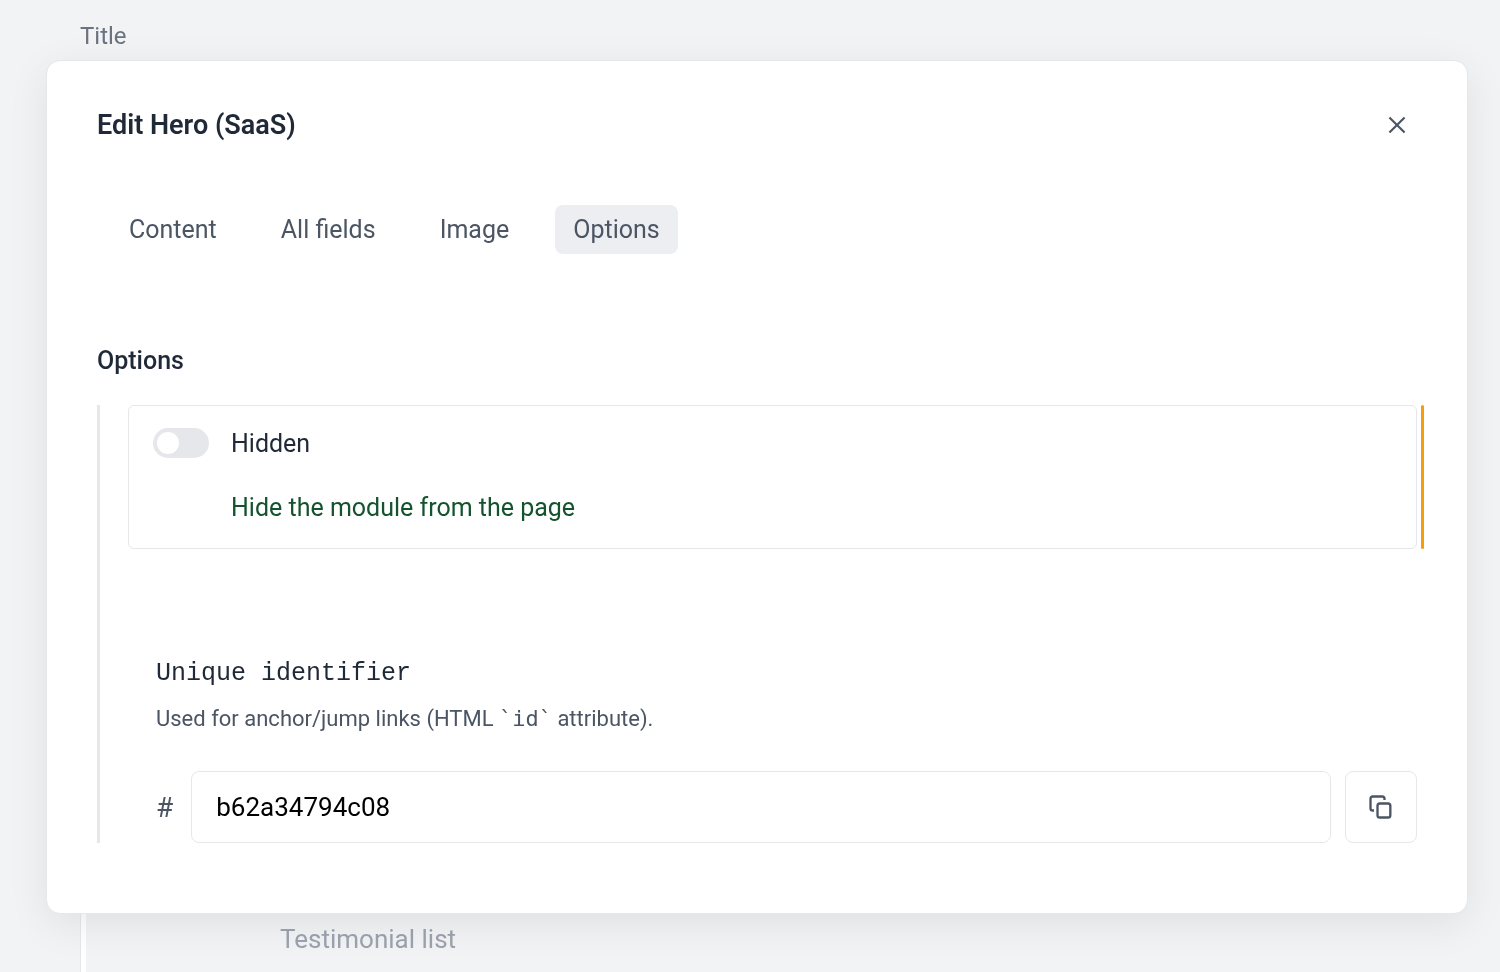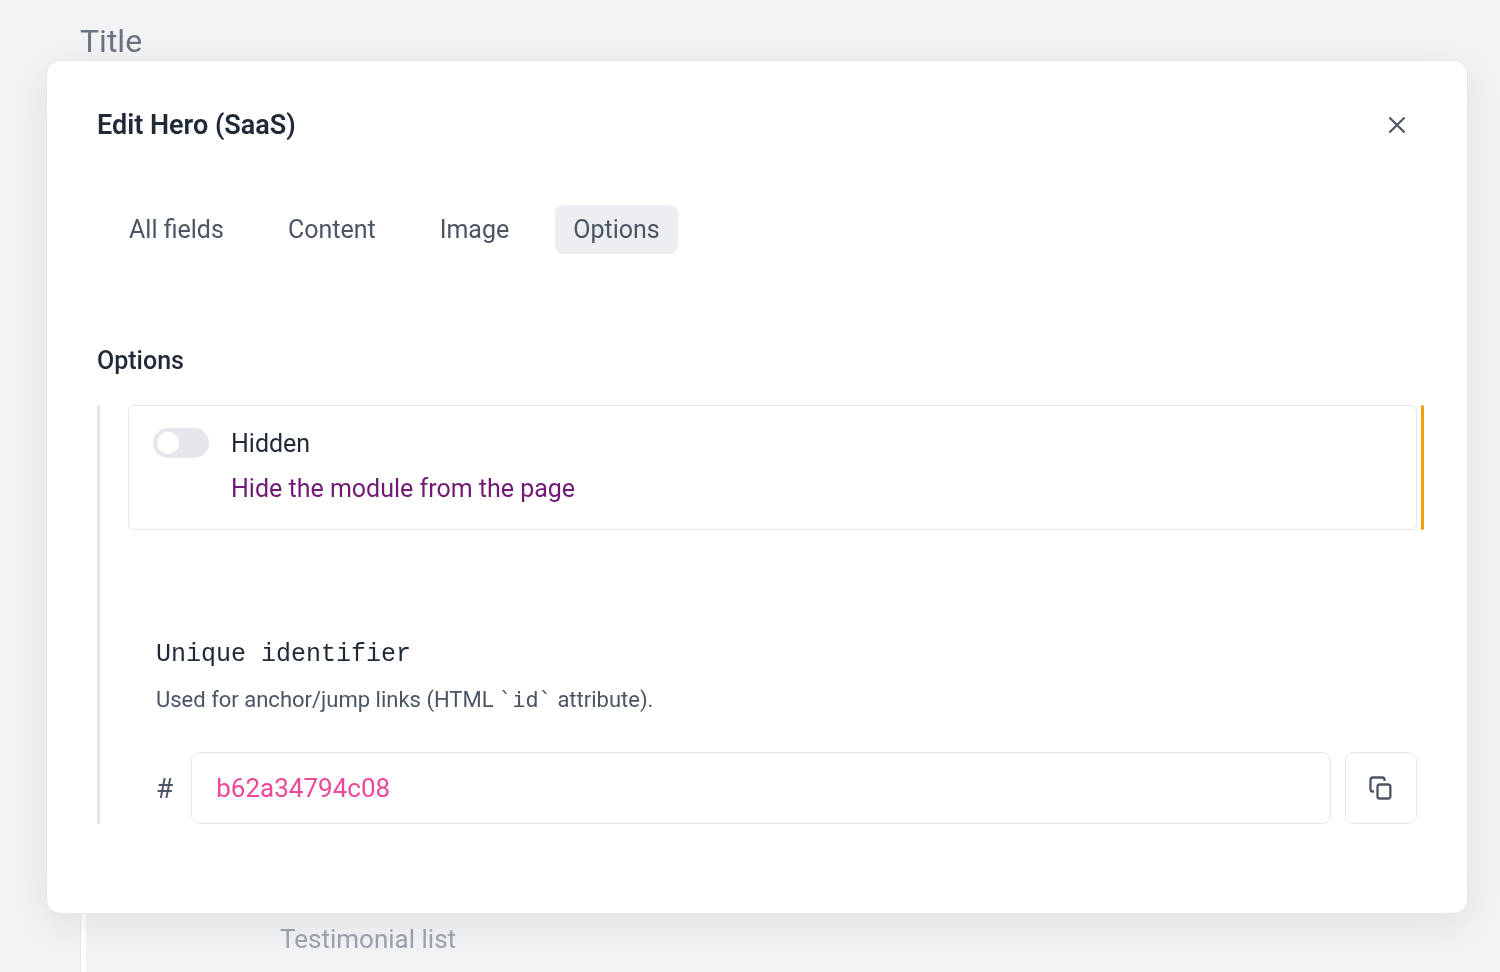--- a/index.html
+++ b/index.html
@@ -10,21 +10,21 @@
     background: #f2f3f5;
     overflow: hidden;
     position: relative;
   }
 
   
   .bg-title {
     position: absolute;
     top: 22px;
     left: 80px;
-    font-size: 32px;
+    font-size: 24px;
     color: #6b7280;
     font-weight: 400;
   }
   .bg-bottom {
     position: absolute;
     bottom: 18px;
     left: 280px;
     font-size: 26px;
     color: #9ca3af;
     font-weight: 400;
@@ -154,24 +154,24 @@
     background: #ffffff;
     border-radius: 50%;
   }
 
   .option-label {
     font-size: 25px;
     font-weight: 400;
     color: #1f2937;
   }
   .option-help {
-    margin-top: 16px;
+    margin-top: 35px;
     margin-left: 78px;
     font-size: 25px;
-    color: #701a75;
+    color: #14532d;
   }
 
   
   .uid-section {
     margin-top: 110px;
     margin-left: 28px;
   }
   .uid-heading {
     font-size: 25px;
     font-weight: 500;
@@ -197,21 +197,21 @@
     font-size: 28px;
     color: #4b5563;
     padding-right: 4px;
   }
   .uid-input {
     flex: 1;
     height: 72px;
     border: 1px solid #e5e7eb;
     border-radius: 8px;
     font-size: 26px;
-    color: #ec4899;
+    color: #000000;
     padding: 0 24px;
     font-family: inherit;
     outline: none;
   }
   .copy-btn {
     width: 72px;
     height: 72px;
     border: 1px solid #e5e7eb;
     border-radius: 8px;
     display: flex;
@@ -236,22 +236,22 @@
     <div class="modal-title">Edit Hero (SaaS)</div>
     <div class="close-btn">
       <svg viewBox="0 0 24 24">
         <line x1="5" y1="5" x2="19" y2="19"></line>
         <line x1="19" y1="5" x2="5" y2="19"></line>
       </svg>
     </div>
   </div>
 
   <div class="tabs">
+    <div class="tab">Content</div>
     <div class="tab">All fields</div>
-    <div class="tab">Content</div>
     <div class="tab">Image</div>
     <div class="tab active">Options</div>
   </div>
 
   <div class="section-heading">Options</div>
 
   <div class="fieldset">
     <div class="option-card">
       <div class="option-row">
         <div class="toggle">

